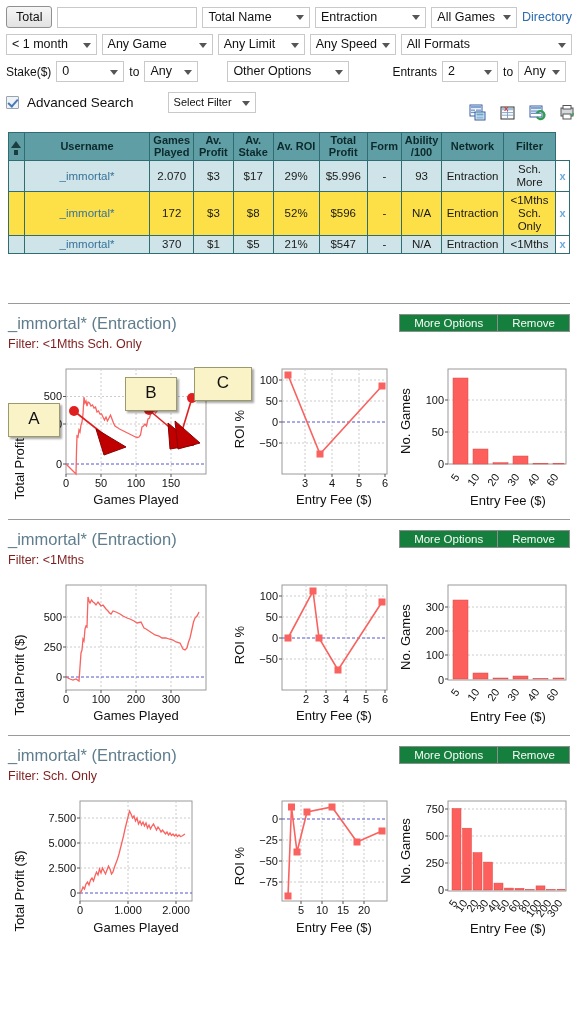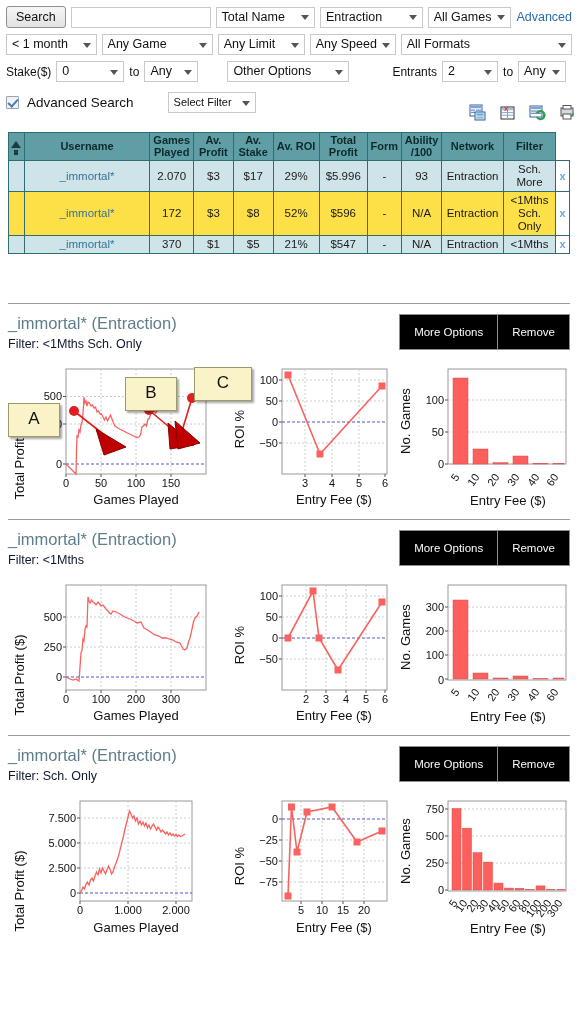--- a/index.html
+++ b/index.html
@@ -128,34 +128,34 @@
 
   .panel { padding:10px 8px 0 8px; position:relative; }
   .panel-head { display:flex; align-items:flex-start; }
   .ptitle {
     font-size:16.5px;
     color:#5f7d8c;
     font-family:"Liberation Sans", sans-serif;
     line-height:19px;
   }
   .pfilter {
-    font-size:12.5px; color:#0f172a; margin-top:4px;
+    font-size:12.5px; color:#7f1d1d; margin-top:4px;
   }
   .panel-btns {
     position:absolute; right:8px; top:10px;
     display:flex;
     border:1px solid #8d8d8d;
     background:#c0c4cc;
   }
   .pbtn {
-    padding:11px 14px;
+    padding:2px 14px;
     font-size:11.5px;
     color:#fafafa;
     cursor:pointer;
-    background:#000000;
+    background:#15803d;
   }
   .pbtn + .pbtn { border-left:1px solid #8d8d8d; }
 
   
   .charts { display:flex; margin-top:8px; }
   .cell { position:relative; }
   .c1 { width:222px; }
   .c2 { width:168px; }
   .c3 { width:178px; }
 
@@ -185,35 +185,35 @@
     z-index:5;
   }
   .anno-svg { position:absolute; left:0; top:0; z-index:4; pointer-events:none; }
 </style>
 </head>
 <body>
 
 <div class="searchwrap">
 
   <div class="row">
-    <button class="btn-search">Search</button>
+    <button class="btn-search">Total</button>
     <input class="txtinput" type="text" placeholder="" style="">
     <div class="sel" style="width:108px">
       <span>Total Name</span>
       <span class="arr"></span>
     </div>
     <div class="sel" style="width:112px">
       <span>Entraction</span>
       <span class="arr"></span>
     </div>
     <div class="sel" style="width:86px">
       <span>All Games</span>
       <span class="arr"></span>
     </div>
-    <a class="lnk">Advanced</a>
+    <a class="lnk">Directory</a>
   </div>
 
   <div class="row">
     <div class="sel" style="width:98px">
       <span>&lt; 1 month</span>
       <span class="arr"></span>
     </div>
     <div class="sel" style="width:121px">
       <span>Any Game</span>
       <span class="arr"></span>

